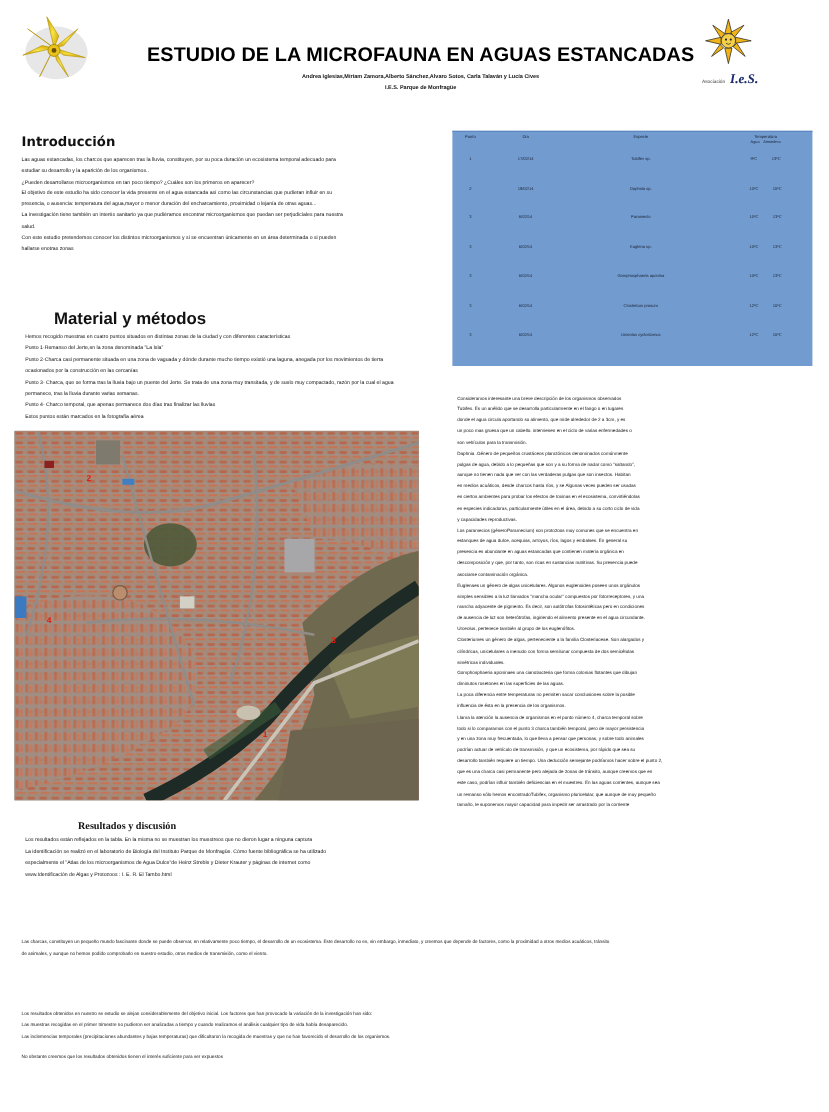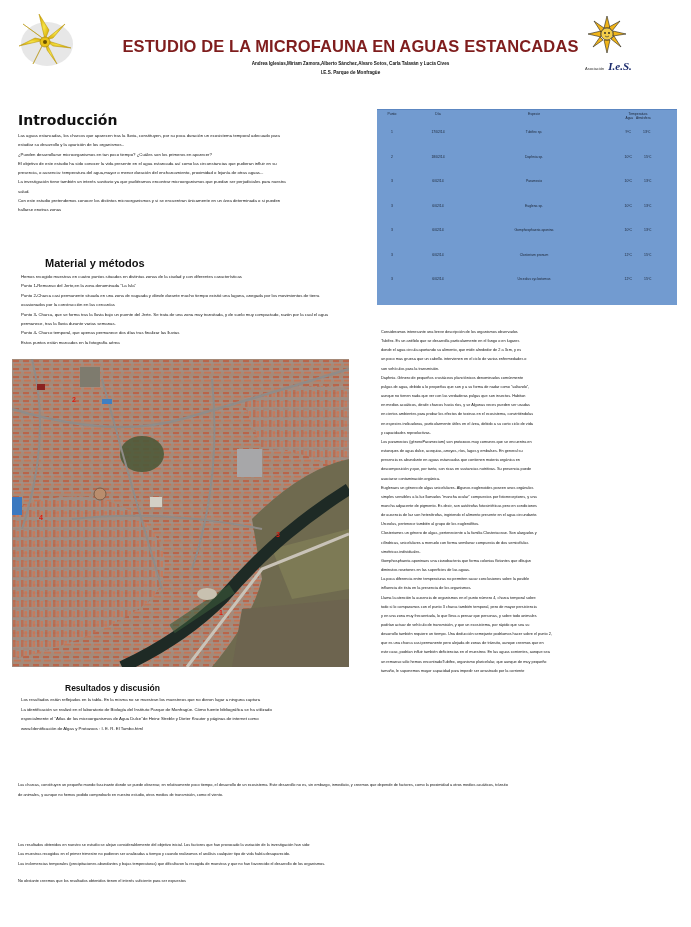--- a/index.html
+++ b/index.html
@@ -6,33 +6,33 @@
   html, body { width: 691px; height: 927px; background: #ffffff; overflow: hidden; }
   body { position: relative; font-family: "Liberation Sans", sans-serif; color: #111; }
 
   .abs { position: absolute; }
 
   
   .logo-left { left: 14px; top: 10px; width: 62px; height: 60px; }
   .logo-right { left: 582px; top: 14px; width: 50px; height: 42px; }
   .assoc { left: 585px; top: 60px; font-size: 4px; color: #333; white-space: nowrap; }
   .assoc b { font-family: "Liberation Serif", serif; font-style: italic; font-size: 11px; color: #1a2a6c; margin-left: 4px; font-weight: bold; }
-  .title { left: 0; top: 37px; width: 691px; text-align: center; font-size: 16.5px; font-weight: bold; letter-spacing: 0.1px; color: #7f1d1d; padding-left: 10px; }
+  .title { left: 0; top: 37px; width: 691px; text-align: center; font-size: 16.5px; font-weight: bold; letter-spacing: 0.1px; color: #000000; padding-left: 10px; }
   .authors { left: 0; top: 61px; width: 691px; text-align: center; font-size: 4.6px; font-weight: bold; padding-left: 10px; }
   .school { left: 0; top: 70px; width: 691px; text-align: center; font-size: 4.6px; font-weight: bold; padding-left: 10px; }
 
-  h2 { font-family: "DejaVu Sans", sans-serif; font-weight: bold; font-size: 14px; color: #111; margin-bottom: 3px; }
+  h2 { font-family: "DejaVu Sans", sans-serif; font-weight: bold; font-size: 11px; color: #111; margin-bottom: 3px; }
   .sec p { font-size: 4.3px; line-height: 9.3px; color: #111; }
 
   .intro { left: 18px; top: 112px; width: 322px; }
   .metodos { left: 21px; top: 257px; width: 340px; }
-  .metodos h2 { font-family: "Liberation Sans", sans-serif; font-size: 11px; padding-left: 24px; }
+  .metodos h2 { font-family: "Liberation Sans", sans-serif; font-size: 14px; padding-left: 24px; }
   .metodos p { line-height: 9.4px; }
   .resultados { left: 21px; top: 683px; width: 320px; }
-  .resultados h2 { font-family: Liberation Sans, sans-serif; font-size: 8.5px; margin-bottom: 2px; padding-left: 44px; }
+  .resultados h2 { font-family: Liberation Serif, serif; font-size: 8.5px; margin-bottom: 2px; padding-left: 44px; }
   .resultados p { line-height: 9.6px; }
   .conclusion { left: 18px; top: 780px; width: 660px; }
   .conclusion p { line-height: 10px; font-size: 3.9px; }
   .incidencias { left: 18px; top: 840px; width: 450px; }
   .incidencias p { font-size: 3.9px; line-height: 9.4px; }
   .incidencias p.gap { margin-top: 8px; }
 
   
   .table-box { left: 377px; top: 109px; width: 300px; height: 196px; background: #729bd0; border-top: 1px solid #5c87c2; }
   table { width: 100%; border-collapse: collapse; font-size: 3.4px; color: #1b2433; }

